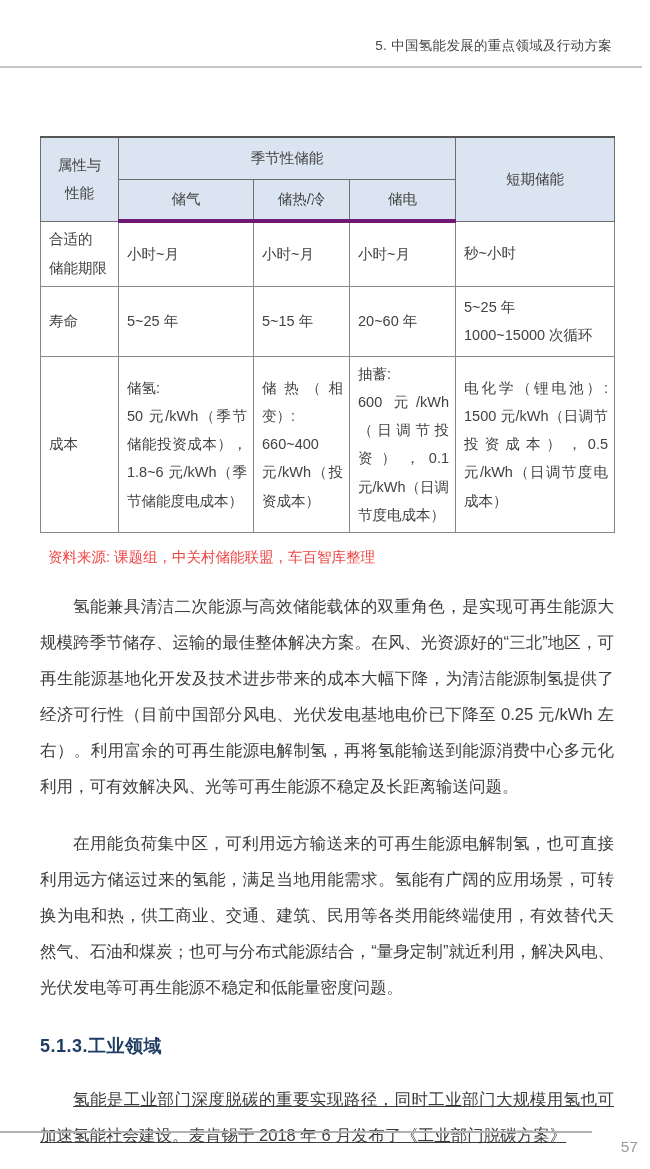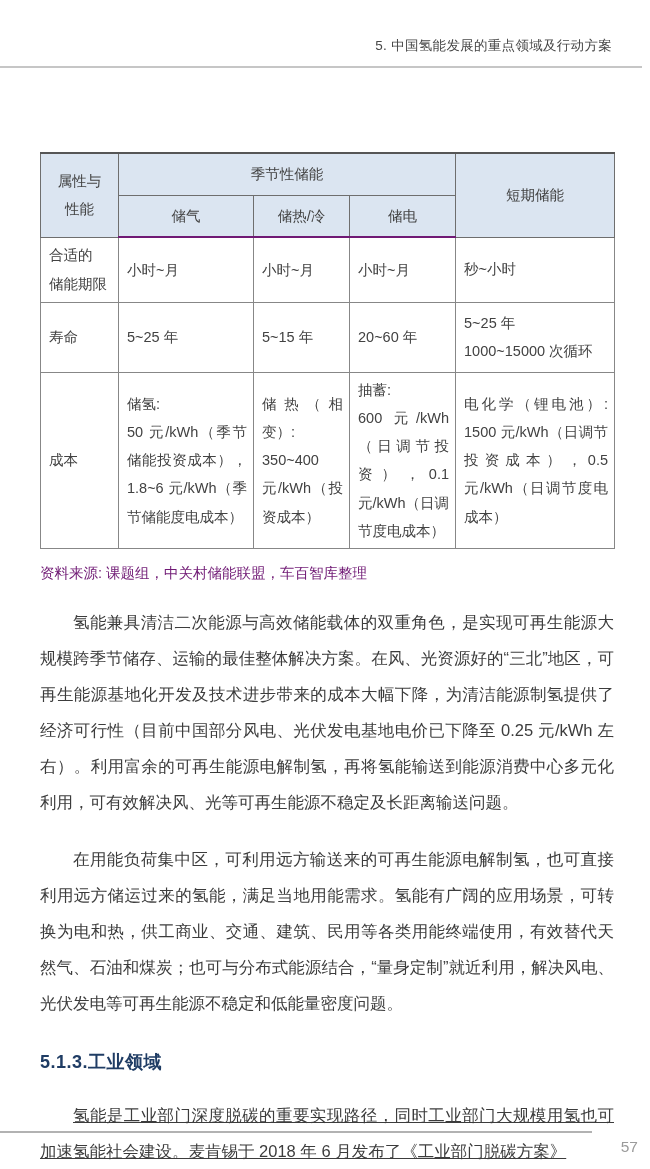--- a/index.html
+++ b/index.html
@@ -21,21 +21,21 @@
     margin-top:24px;
   }
   .header-rule{
     margin-top:11px;
     width:642px;
     height:2px;
     background:#c6c6c6;
   }
   
   .content{
-    padding:16px 36px 0 40px;
+    padding:0 36px 0 40px;
   }
   
   table.storage{
     margin-top:68px;
     border-collapse:collapse;
     width:574px;
     table-layout:fixed;
     font-size:14.5px;
     color:#424242;
   }
@@ -47,32 +47,33 @@
     white-space:pre-line;
     line-height:1.95;
   }
   table.storage thead th{
     background:var(--table-header-bg,#dbe5f1);
     font-weight:normal;
     text-align:center;
     padding:3px 4px;
     border-color:#6e6e6e;
   }
-  table.storage thead tr:last-child th{border-bottom:2px solid #701a75;}
+  table.storage thead tr:last-child th{border-bottom:4px solid #701a75;}
   tr.h-row{height:42px;}
   tr.r-period{height:65px;}
   tr.r-life{height:70px;}
   tr.r-cost{height:176px;}
   td.label-cell{text-align:left;}
   td.value-cell{text-align:justify;line-height:30px;}
   
   .source-line{
     margin-top:15px;
     font-size:14.5px;
-    color:#701a75;
+    color:#ef4444;
+    margin-left:8px;
   }
   
   .content p.body-para{
     margin:21px 0 0 0;
     font-size:16.5px;
     line-height:36px;
     text-align:justify;
     text-indent:2em;
     color:#3c3c3c;
   }
@@ -144,21 +145,21 @@
           <td class="value-cell">5~15 年</td>
           <td class="value-cell">20~60 年</td>
           <td class="value-cell">5~25 年
 1000~15000 次循环</td>
         </tr>
         <tr class="r-cost">
           <td class="label-cell">成本</td>
           <td class="value-cell">储氢:
 50 元/kWh（季节储能投资成本），1.8~6 元/kWh（季节储能度电成本）</td>
           <td class="value-cell">储热（相变）:
-350~400 元/kWh（投资成本）</td>
+660~400 元/kWh（投资成本）</td>
           <td class="value-cell">抽蓄:
 600 元/kWh（日调节投资），0.1 元/kWh（日调节度电成本）</td>
           <td class="value-cell">电化学（锂电池）: 1500 元/kWh（日调节投资成本），0.5 元/kWh（日调节度电成本）</td>
         </tr>
       </tbody>
     </table>
 
     <div class="source-line">资料来源: 课题组，中关村储能联盟，车百智库整理</div>
 
     <p class="body-para">氢能兼具清洁二次能源与高效储能载体的双重角色，是实现可再生能源大规模跨季节储存、运输的最佳整体解决方案。在风、光资源好的“三北”地区，可再生能源基地化开发及技术进步带来的成本大幅下降，为清洁能源制氢提供了经济可行性（目前中国部分风电、光伏发电基地电价已下降至 0.25 元/kWh 左右）。利用富余的可再生能源电解制氢，再将氢能输送到能源消费中心多元化利用，可有效解决风、光等可再生能源不稳定及长距离输送问题。</p>

